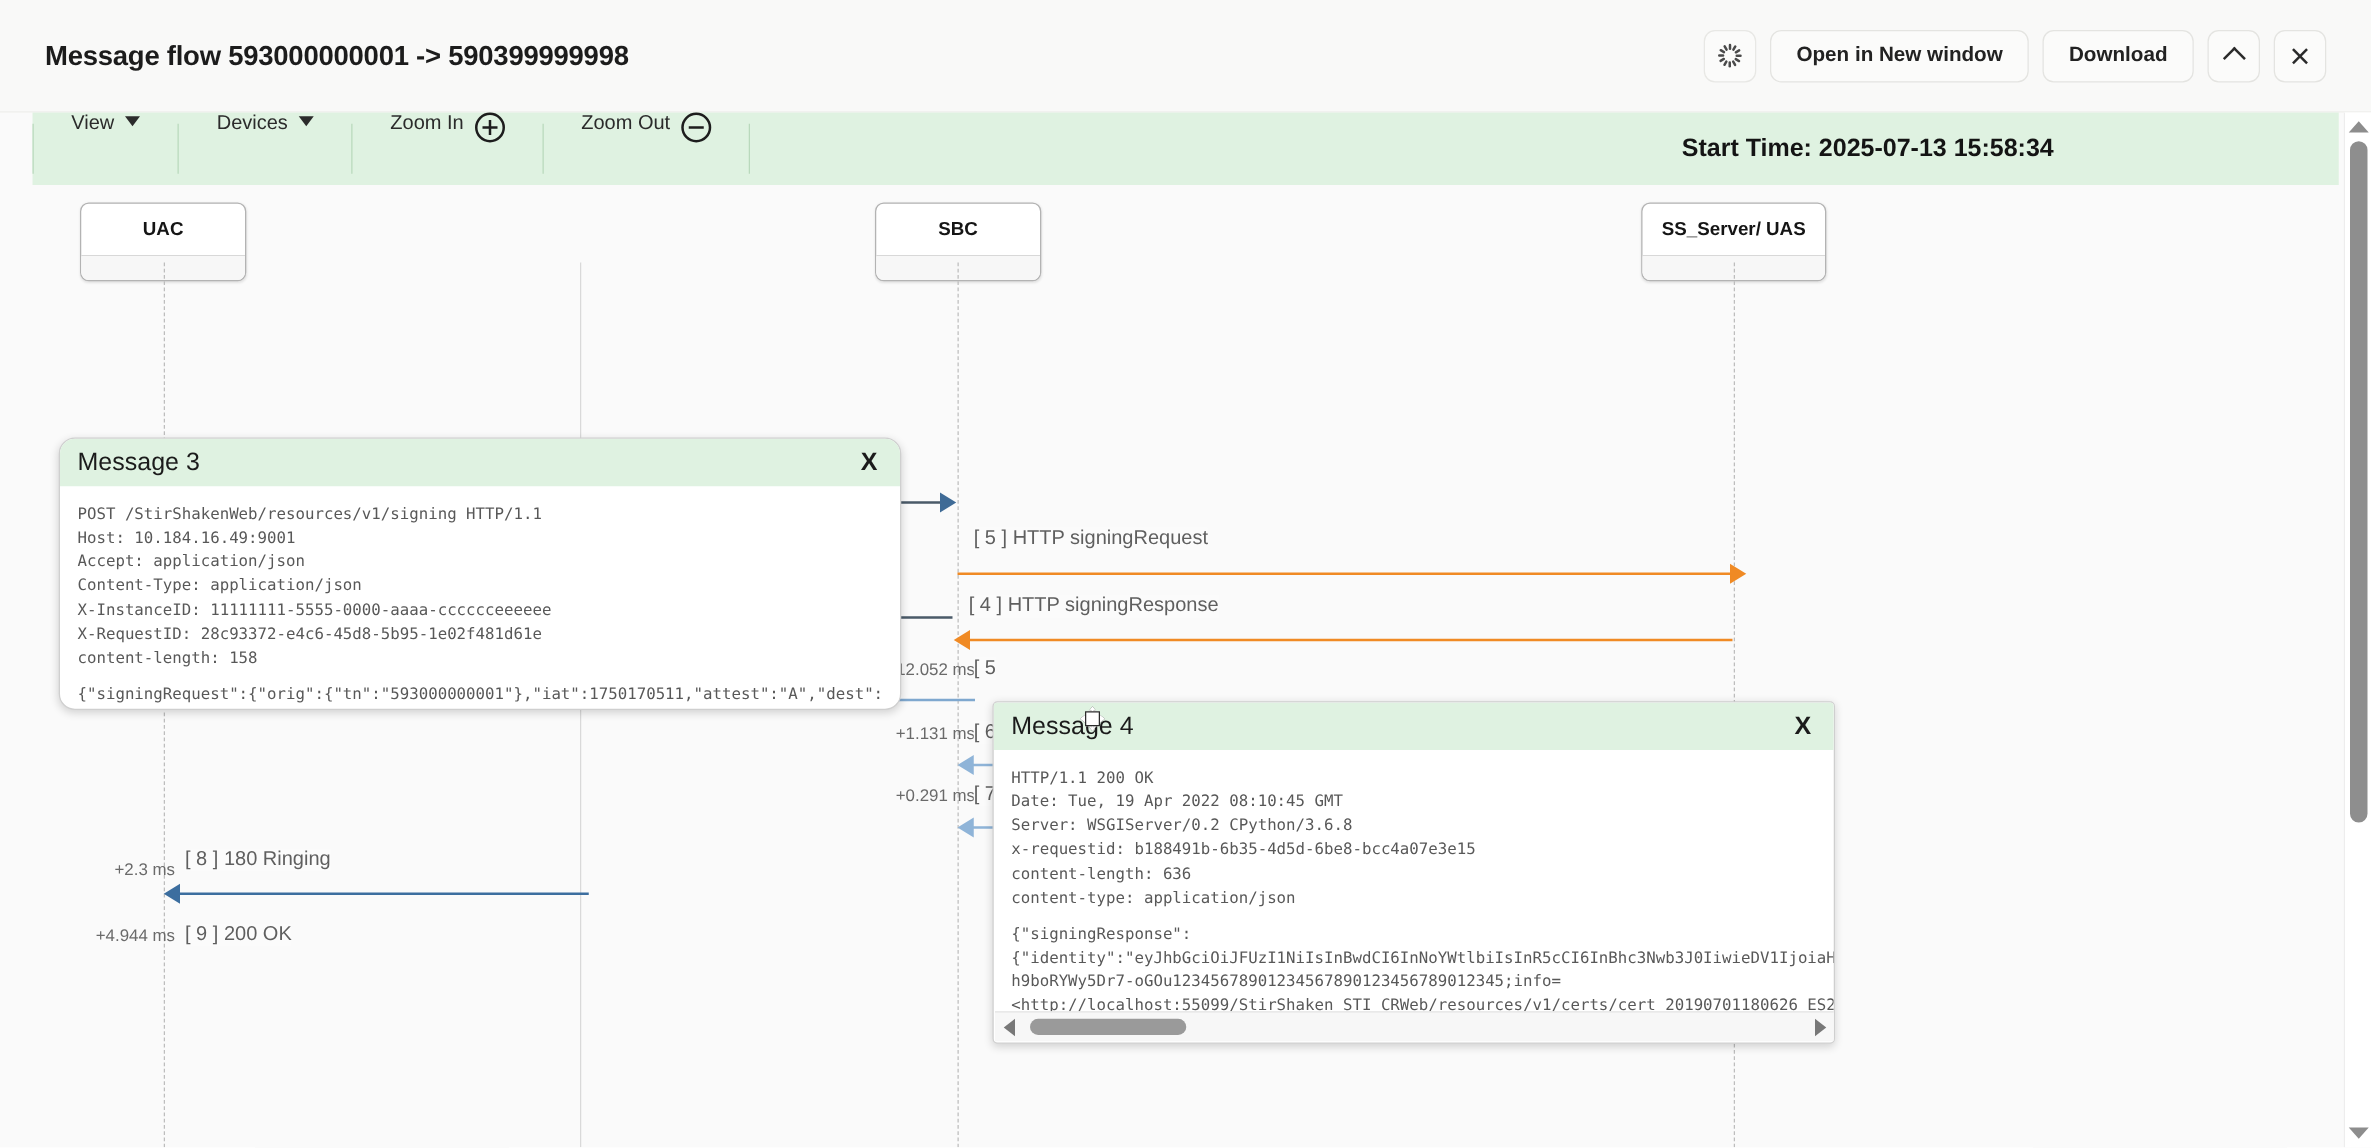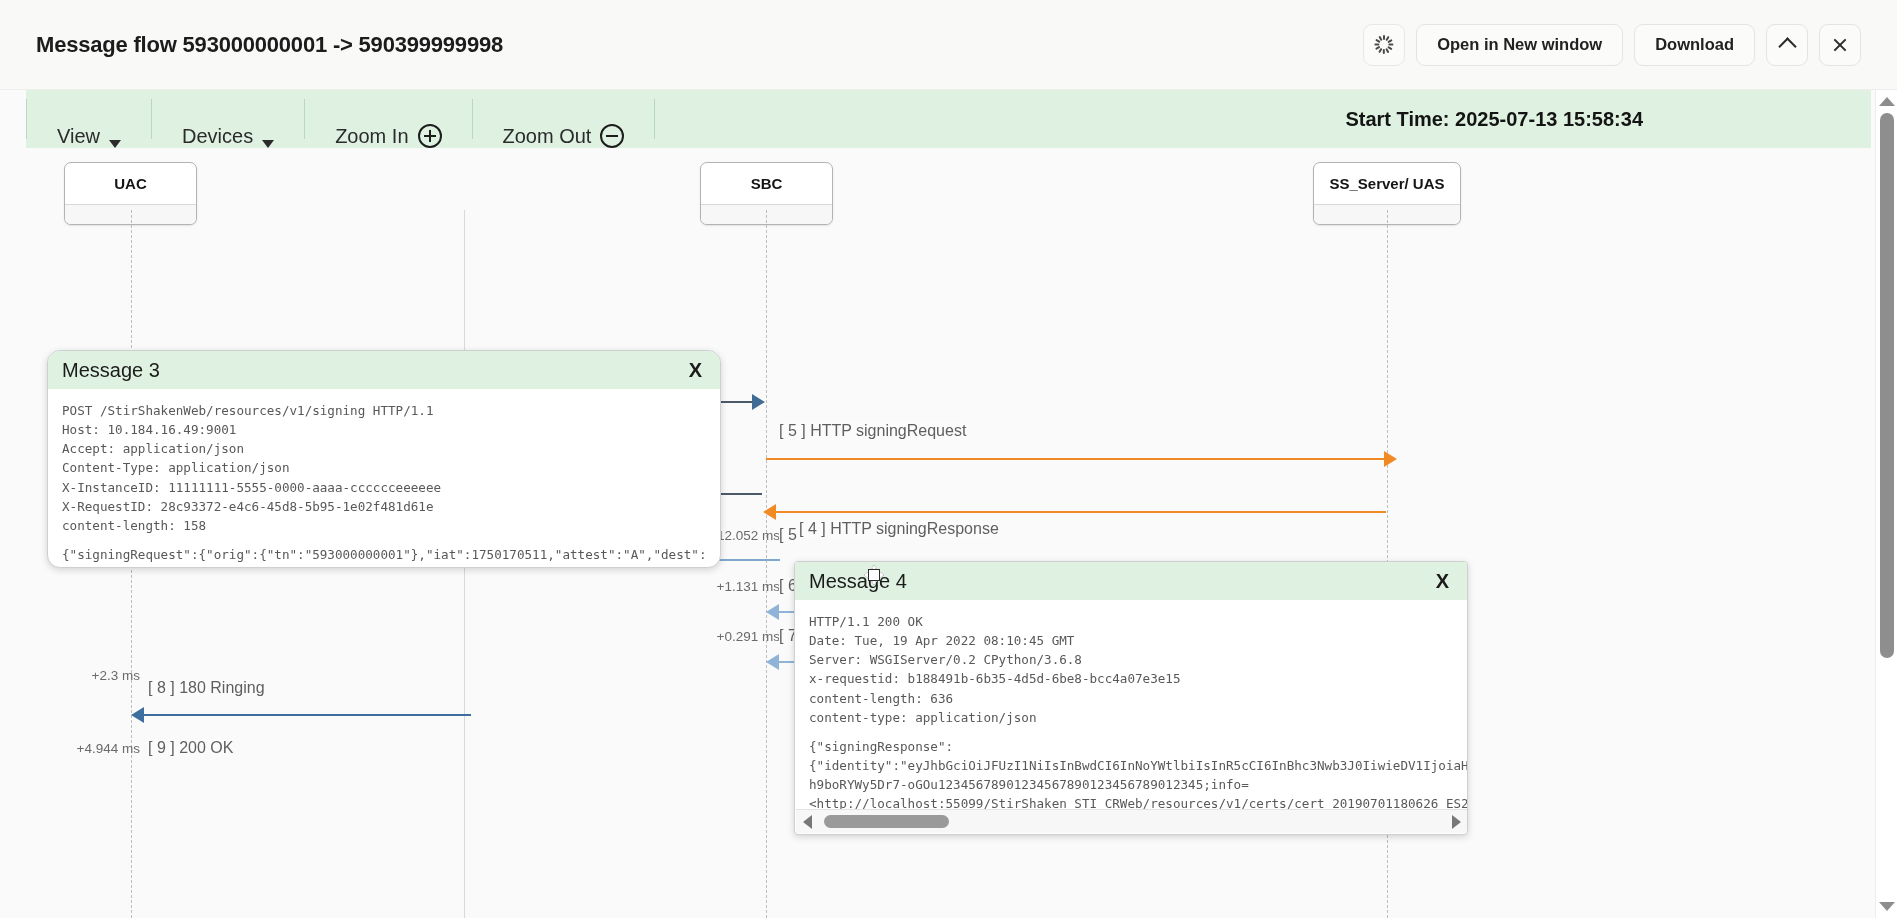--- a/index.html
+++ b/index.html
@@ -107,23 +107,23 @@
   }
   .tb-sep {
     width: 1px; height: 40px;
     background: #b9d9bc;
     flex: 0 0 auto;
   }
   .tb-item {
     height: 58px;
     padding: 0 30px;
     display: flex;
-    align-items: flex-end;
+    align-items: flex-start;
     gap: 9px;
-    font-size: 20px;
+    font-size: 16px;
     color: #2b2b2b;
     cursor: pointer;
     white-space: nowrap;
     font-family: "Liberation Sans", sans-serif;
   }
   .caret-down {
     width: 0; height: 0;
     border-left: 6px solid transparent;
     border-right: 6px solid transparent;
     border-top: 8px solid #2b2b2b;
@@ -433,39 +433,39 @@
     <div class="arrow-line grey" style="left:660px; top:253px; width:94px;"></div>
     <div class="arrow-head-r grey" style="left:752px; top:246px;"></div>
 
     <div class="arrow-line grey" style="left:660px; top:345px; width:102px;"></div>
 
     <div class="msg-label" style="left:779px; top:274px;">[ 5 ] HTTP signingRequest</div>
     <div class="arrow-line orange" style="left:766px; top:161px; width:0px;"></div>
     <div class="arrow-line orange" style="left:766px; top:310px; width:620px;"></div>
     <div class="arrow-head-r orange" style="left:1384px; top:303px;"></div>
 
-    <div class="msg-label" style="left:799px; top:328px;margin-top:44px;">[ 4 ] HTTP signingResponse</div>
+    <div class="msg-label" style="left:775px; top:328px;">[ 4 ] HTTP signingResponse</div>
     <div class="arrow-line orange" style="left:776px; top:363px; width:610px;"></div>
     <div class="arrow-head-l orange" style="left:763px; top:356px;"></div>
 
     <div class="time-label" style="left:620px; top:380px; width:160px;">+1012.052 ms</div>
     <div class="msg-label" style="left:779px; top:378px;">[ 5</div>
     <div class="arrow-line" style="left:660px; top:411px; width:120px; border-top-color:#7fa8cf;"></div>
 
     <div class="time-label" style="left:620px; top:431px; width:160px;">+1.131 ms</div>
     <div class="msg-label" style="left:779px; top:429px;">[ 6</div>
     <div class="arrow-line" style="left:778px; top:463px; width:60px; border-top-color:#8fb4d8;"></div>
     <div class="arrow-head-l" style="left:766px; top:456px; border-right-color:#8fb4d8;"></div>
 
     <div class="time-label" style="left:620px; top:481px; width:160px;">+0.291 ms</div>
     <div class="msg-label" style="left:779px; top:479px;">[ 7</div>
     <div class="arrow-line" style="left:778px; top:513px; width:50px; border-top-color:#8fb4d8;"></div>
     <div class="arrow-head-l" style="left:766px; top:506px; border-right-color:#8fb4d8;"></div>
 
-    <div class="time-label" style="left:20px; top:520px; width:120px;">+2.3 ms</div>
+    <div class="time-label" style="left:20px; top:540px; width:120px;">+2.3 ms</div>
     <div class="msg-label" style="left:148px; top:531px;">[ 8 ] 180 Ringing</div>
     <div class="arrow-line" style="left:143px; top:566px; width:328px;"></div>
     <div class="arrow-head-l" style="left:131px; top:559px;"></div>
 
     <div class="time-label" style="left:20px; top:593px; width:120px;">+4.944 ms</div>
     <div class="msg-label" style="left:148px; top:591px;">[ 9 ] 200 OK</div>
 
     <div class="popup" style="left:47px; top:202px; width:674px; height:218px;border-radius:13px;">
       <div class="popup-head">
         <span class="popup-title">Message 3</span>

